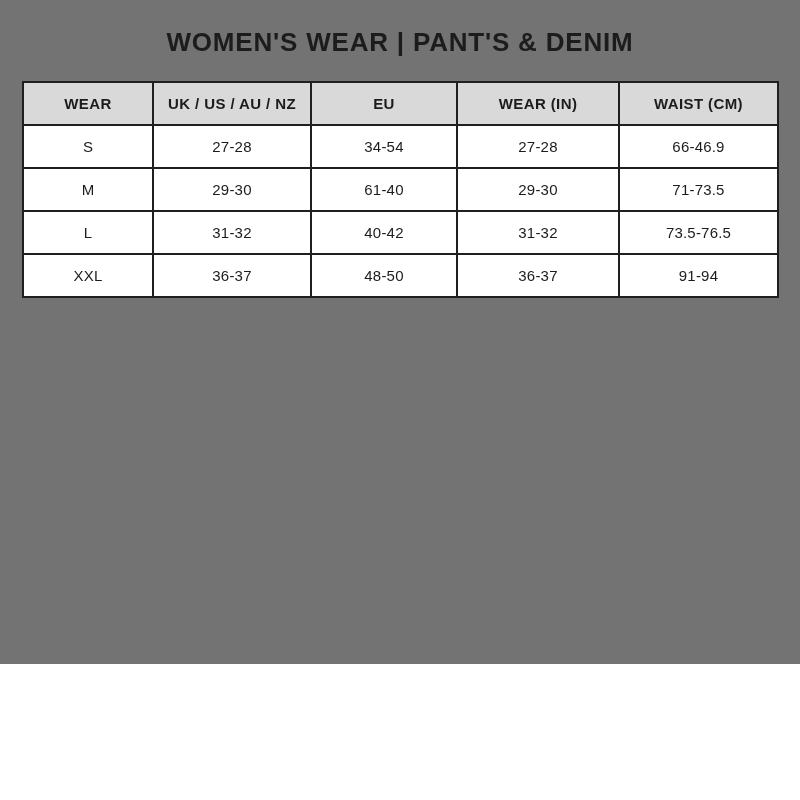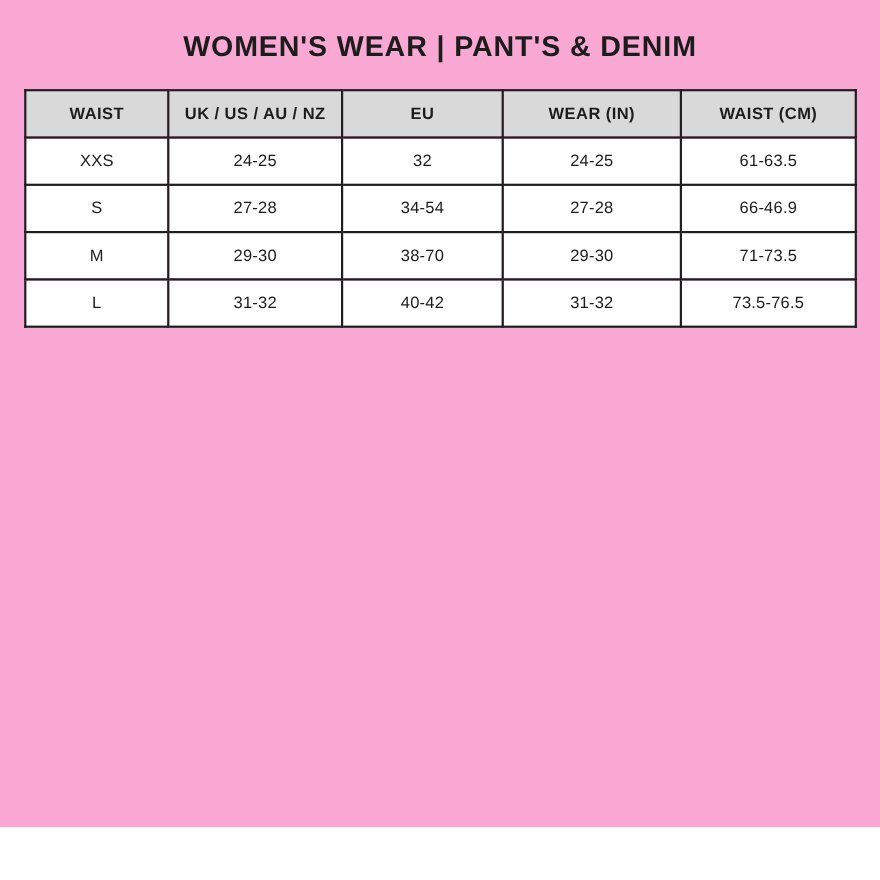--- a/index.html
+++ b/index.html
@@ -3,22 +3,22 @@
 <meta charset="utf-8">
 <style>
   html, body {
     margin: 0;
     padding: 0;
     background: #ffffff;
   }
   .page {
     position: relative;
     width: 800px;
-    height: 752px;
-    background: #f9a8d4;
+    height: 664px;
+    background: #737373;
     font-family: "Liberation Sans", sans-serif;
     color: #1a1a1a;
     overflow: hidden;
   }
   .page-title {
     margin: 0;
     padding-top: 27px;
     text-align: center;
     font-size: 26px;
     line-height: 30px;
@@ -67,52 +67,52 @@
   <table class="size-chart">
     <colgroup>
       <col style="width:130px">
       <col style="width:158px">
       <col style="width:146px">
       <col style="width:162px">
       <col style="width:159px">
     </colgroup>
     <thead>
       <tr>
-        <th>WAIST</th>
+        <th>WEAR</th>
         <th>UK / US / AU / NZ</th>
         <th>EU</th>
         <th>WEAR (IN)</th>
         <th>WAIST (CM)</th>
       </tr>
     </thead>
     <tbody>
-      <tr>
-        <td>XXS</td>
-        <td>24-25</td>
-        <td>32</td>
-        <td>24-25</td>
-        <td>61-63.5</td>
-      </tr>
       <tr>
         <td>S</td>
         <td>27-28</td>
         <td>34-54</td>
         <td>27-28</td>
         <td>66-46.9</td>
       </tr>
       <tr>
         <td>M</td>
         <td>29-30</td>
-        <td>38-70</td>
+        <td>61-40</td>
         <td>29-30</td>
         <td>71-73.5</td>
       </tr>
       <tr>
         <td>L</td>
         <td>31-32</td>
         <td>40-42</td>
         <td>31-32</td>
         <td>73.5-76.5</td>
       </tr>
+      <tr>
+        <td>XXL</td>
+        <td>36-37</td>
+        <td>48-50</td>
+        <td>36-37</td>
+        <td>91-94</td>
+      </tr>
     </tbody>
   </table>
 
 </div>
 
 </body></html>

